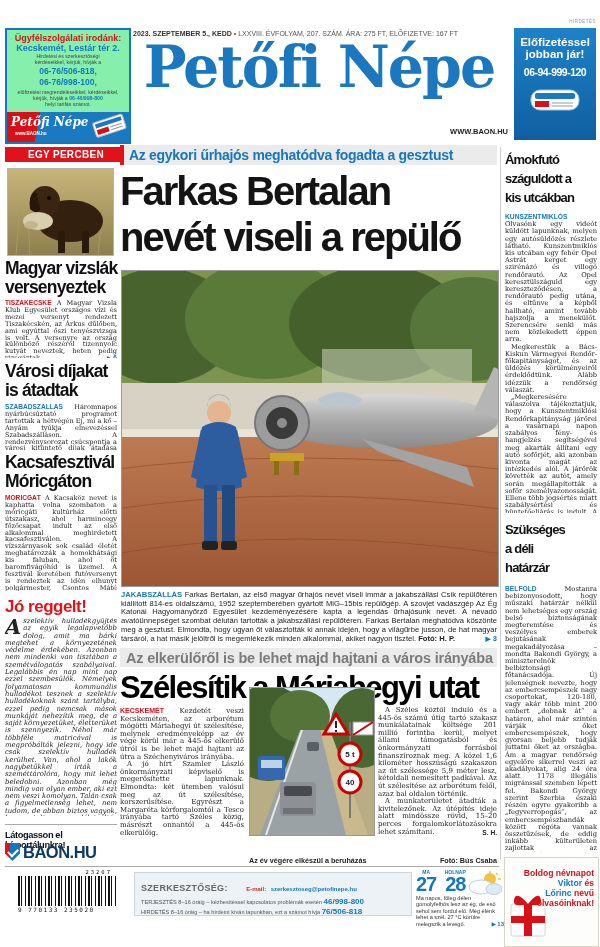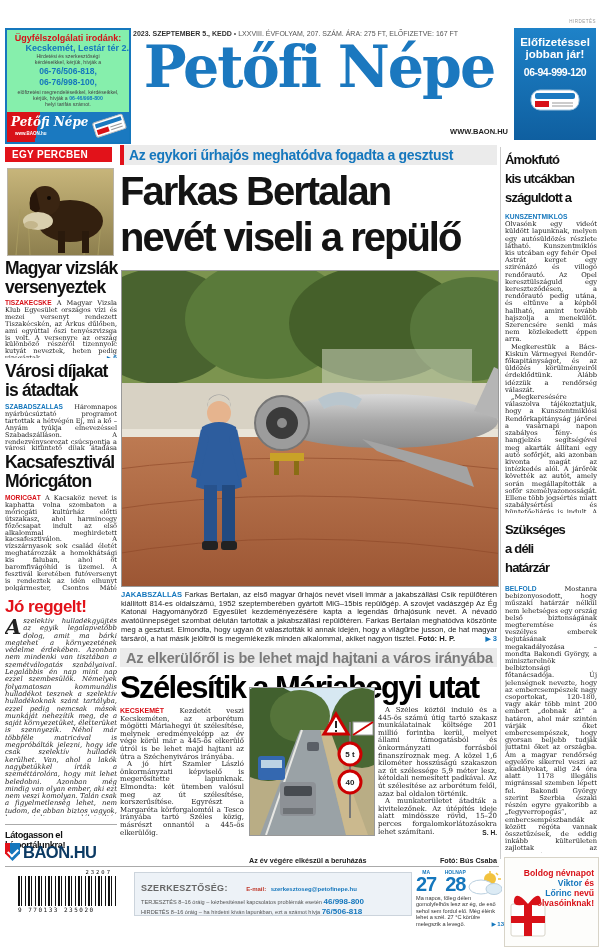--- a/index.html
+++ b/index.html
@@ -11,42 +11,42 @@
   .hid{overflow:hidden;}
   .blue{color:#1577bd;}
   .red{color:#d81118;}
   .loc{font-weight:bold;font-family:"Liberation Sans",sans-serif;}
   .pj{float:right;color:#1577bd;font-weight:bold;font-family:"Liberation Sans",sans-serif;}
   .pj::before{content:"▶ ";font-size:90%;}
   
   #page{position:absolute;left:0;top:0;width:600px;height:947px;background:#ffffff;}
   #office-ad{left:5px;top:28px;width:122px;height:112px;border:2px solid #1577bd;background:#86efac;}
   #office-ad .t1{color:#d81118;font-weight:bold;font-size:9px;text-align:center;margin-top:3px;}
-  #office-ad .t2{color:#1577bd;font-weight:bold;font-size:9px;text-align:right;}
+  #office-ad .t2{color:#1577bd;font-weight:bold;font-size:9px;text-align:center;}
   #office-ad .s{font-size:5.2px;color:#444;text-align:center;line-height:6px;}
   #office-ad .ph{color:#1577bd;font-weight:bold;font-size:8.5px;text-align:center;line-height:9px;margin-top:2px;}
   #office-ad .band{position:absolute;left:0;bottom:0;width:100%;height:30px;
       background:linear-gradient(100deg,#d81118 0 26%,#1a79c0 26%);}
   #office-ad .band .pn{position:absolute;left:4px;top:3px;color:#fff;font-family:"DejaVu Serif",serif;
       font-weight:bold;font-style:italic;font-size:12px;}
   #office-ad .band .pnsite{position:absolute;left:8px;top:19px;color:#fff;font-size:4.5px;font-weight:bold;}
   #dateline{left:133px;top:30px;width:330px;font-size:7px;color:#555;}
   #dateline b{color:#333;}
   #masthead-title{left:134px;top:38px;width:370px;text-align:center;color:#1b78bf;
       font-family:"DejaVu Serif",serif;font-weight:bold;font-size:57px;letter-spacing:-2px;line-height:1;}
   #masthead-site{left:430px;top:127px;width:78px;text-align:right;font-size:7.5px;font-weight:bold;color:#222;}
   #hirdetes-label{left:556px;top:19px;width:40px;text-align:right;font-size:4.5px;color:#999;letter-spacing:.5px;}
   #subscribe-ad{left:514px;top:28px;width:82px;height:112px;background:linear-gradient(#1e82c8,#0f5fa0);
       color:#fff;text-align:center;}
   #subscribe-ad .l1{font-weight:bold;font-size:11.5px;margin-top:8px;}
   #subscribe-ad .l2{font-weight:bold;font-size:11.5px;}
   #subscribe-ad .ph{font-weight:bold;font-size:10.5px;margin-top:6px;letter-spacing:-.5px;}
   
   #egy-percben{left:5px;top:147px;width:100px;height:15px;background:#e2121a;color:#fff;
-      font-weight:bold;font-size:10px;line-height:15px;padding-left:7px;letter-spacing:.3px;}
+      font-weight:bold;font-size:10px;line-height:15px;padding-left:23px;letter-spacing:.3px;}
   #dog-photo{left:7px;top:168px;width:105px;height:86px;border:1px solid #b9b4a8;}
   .lc-h{left:5px;width:113px;font-weight:bold;font-size:17.5px;line-height:19px;letter-spacing:-.8px;color:#101010;}
   .lc-b{left:5px;width:112px;font-size:6.6px;line-height:6.9px;color:#222;}
   .lc-b .pj{font-size:6.6px;}
   #ed-title{left:5px;top:597px;width:113px;color:#e2121a;font-weight:bold;font-size:17px;letter-spacing:-.5px;}
   #ed-body{left:5px;top:618px;width:112px;height:198px;font-size:6.9px;line-height:7.3px;font-style:italic;color:#222;}
   #ed-body .drop{float:left;font-size:21px;line-height:17px;font-weight:bold;margin-right:2px;font-style:italic;}
   #lc-rule{left:5px;top:824px;width:112px;height:1px;background:#aaa;}
   #portal-label{left:5px;top:830px;width:113px;font-size:9.3px;font-weight:bold;color:#111;letter-spacing:-.4px;}
   #baon-logo{left:5px;top:841px;width:113px;height:22px;display:flex;align-items:center;}
@@ -354,22 +354,22 @@
 
   <div id="road-caption" class="abs">
     <span>Az év végére elkészül a beruházás</span>
     <span class="credit">Fotó: Bús Csaba</span>
   </div>
 
   <div id="v-rule" class="abs"></div>
 
   <div class="rs-h abs" style="top:150px">
     <div>Ámokfutó</div>
+    <div>száguldott a</div>
     <div>kis utcákban</div>
-    <div>száguldott a</div>
   </div>
   <div class="rs-b abs serif just hid" style="top:213px;height:300px">
     <div><span class="loc blue">KUNSZENTMIKLÓS</span>
       <span>Olvasónk egy videót küldött lapunknak, melyen egy autósüldözés részlete látható. Kunszentmiklós kis utcában egy fehér Opel Astrát kerget egy szirénázó és villogó rendőrautó. Az Opel keresztülszáguld egy kereszteződésen, a rendőrautó pedig utána, és eltűnve a képből hallható, amint tovább hajszolja a menekülőt. Szerencsére senki más nem közlekedett éppen arra.</span></div>
     <div class="ind">Megkerestük a Bács-Kiskun Vármegyei Rendőr-főkapitányságot, és az üldözés körülményeiről érdeklődtünk. Alább idézzük a rendőrség válaszát.</div>
     <div class="ind"><span>„Megkeresésére válaszolva tájékoztatjuk, hogy a Kunszentmiklósi Rendőrkapitányság járőrei a vasárnapi napon szabályos fény- és hangjelzés segítségével meg akarták állítani egy autó sofőrjét, aki azonban kivonta magát az intézkedés alól. A járőrök követték az autót, amely során megállapították a sofőr személyazonosságát. Ellene több jogsértés miatt szabálysértési és büntetőeljárás is indult. A nyomozás érdekeire tekintettel egyéb információt az ügyben nem áll módunkban adni.”</span>
       </div>
   </div>
 
   <div class="rs-h abs" style="top:520px">

